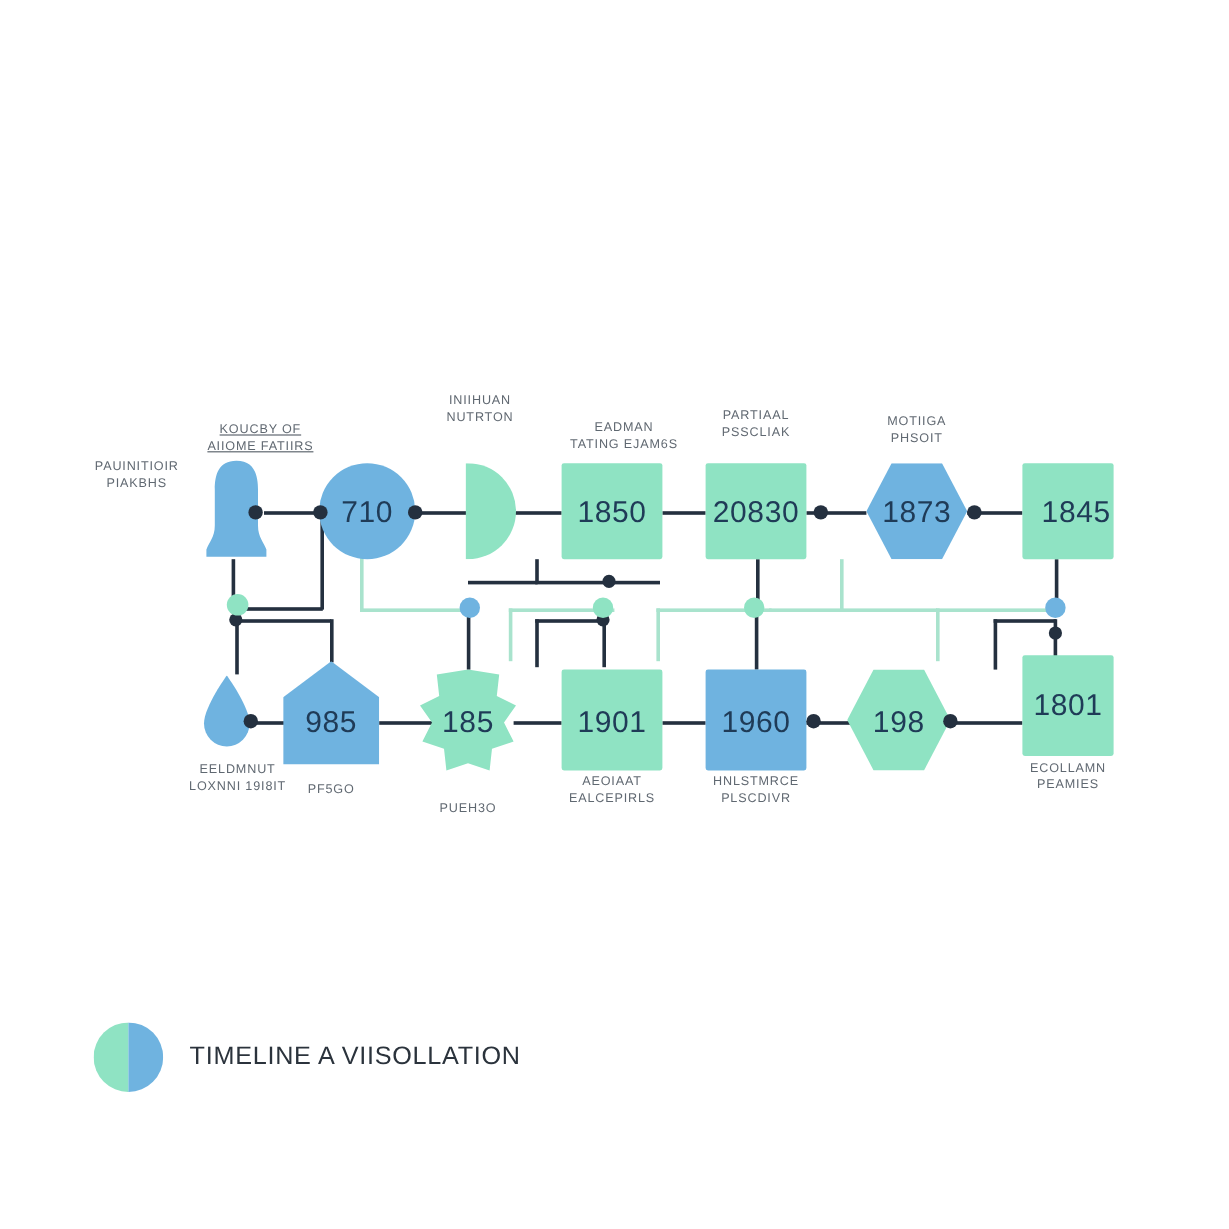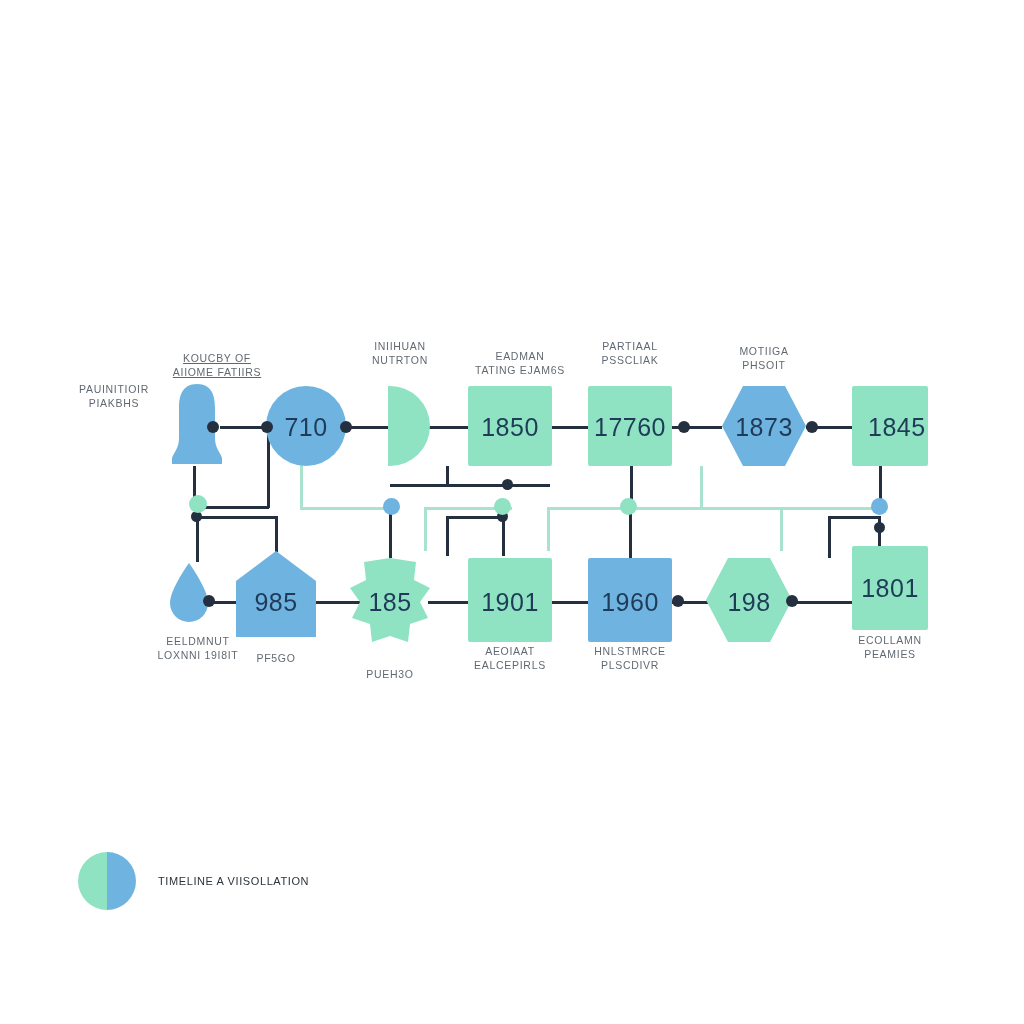--- a/index.html
+++ b/index.html
@@ -49,21 +49,21 @@
   .dot{position:absolute;border-radius:50%;}
   .dot.navy{background:#24303f;}
   .dot.mint{background:#8fe3c3;}
   .dot.blue{background:#6fb3e0;}
 
   
   #legend{position:absolute;left:78px;top:852px;display:flex;align-items:center;gap:22px;}
   #legend .swatch{width:58px;height:58px;border-radius:50%;overflow:hidden;display:flex;}
   #legend .swatch span{display:block;width:50%;height:100%;}
   #legend .ltext{
-    font-size:11px;letter-spacing:.6px;color:#2b333c;
+    font-size:21px;letter-spacing:.6px;color:#2b333c;
     font-family:"Liberation Sans", sans-serif;text-transform:uppercase;
   }
 </style>
 </head>
 <body>
 
 <div id="stage">
 
   <div class="line" style="left:220px;top:426px;width:46px;height:2.5px;"></div>
   <div class="line" style="left:344px;top:426px;width:46px;height:2.5px;"></div>
@@ -128,21 +128,21 @@
   <div class="shape" style="left:388px;top:386px;width:42px;height:80px;">
     <svg width="42" height="80" viewBox="0 0 42 80">
       <path d="M0 0 L2 0 A40 40 0 0 1 2 80 L0 80 Z" fill="#8FE3C3"></path>
     </svg>
   </div>
 
   <div class="shape sq" style="left:468px;top:386px;width:84px;height:80px;background:#8FE3C3;"></div>
   <div class="nodeval" style="left:468px;top:413px;width:84px;">1850</div>
 
   <div class="shape sq" style="left:588px;top:386px;width:84px;height:80px;background:#8FE3C3;"></div>
-  <div class="nodeval" style="left:588px;top:413px;width:84px;">17760</div>
+  <div class="nodeval" style="left:588px;top:413px;width:84px;">20830</div>
 
   <div class="shape" style="left:722px;top:386px;width:84px;height:80px;">
     <svg width="84" height="80" viewBox="0 0 84 80">
       <polygon points="21,0 63,0 84,40 63,80 21,80 0,40" fill="#6FB3E0"></polygon>
     </svg>
   </div>
   <div class="nodeval" style="left:722px;top:413px;width:84px;">1873</div>
 
   <div class="shape sq" style="left:852px;top:386px;width:76px;height:80px;background:#8FE3C3;"></div>
   <div class="nodeval" style="left:868px;top:413px;width:52px;">1845</div>
@@ -202,21 +202,21 @@
   <div class="dot blue" style="left:383px;top:498px;width:17px;height:17px;"></div>
   <div class="dot mint" style="left:494px;top:498px;width:17px;height:17px;"></div>
   <div class="dot mint" style="left:620px;top:498px;width:17px;height:17px;"></div>
   <div class="dot blue" style="left:871px;top:498px;width:17px;height:17px;"></div>
 
   <div class="lbl r" style="left:62px;top:383px;width:104px;text-align:center;">PAUINITIOIR
 PIAKBHS</div>
 
   <div class="lbl c" style="left:152px;top:352px;width:130px;text-decoration:underline;">KOUCBY OF
 AIIOME FATIIRS</div>
-  <div class="lbl c" style="left:340px;top:340px;width:120px;text-align:center;">INIIHUAN
+  <div class="lbl c" style="left:340px;top:328px;width:120px;text-align:center;">INIIHUAN
 NUTRTON</div>
   <div class="lbl c" style="left:455px;top:350px;width:130px;">EADMAN
 TATING EJAM6S</div>
   <div class="lbl c" style="left:572px;top:340px;width:116px;">PARTIAAL
 PSSCLIAK</div>
   <div class="lbl c" style="left:704px;top:345px;width:120px;text-align:center;">MOTIIGA
 PHSOIT</div>
 
   <div class="lbl c" style="left:128px;top:635px;width:140px;">EELDMNUT
 LOXNNI 19I8IT</div>

